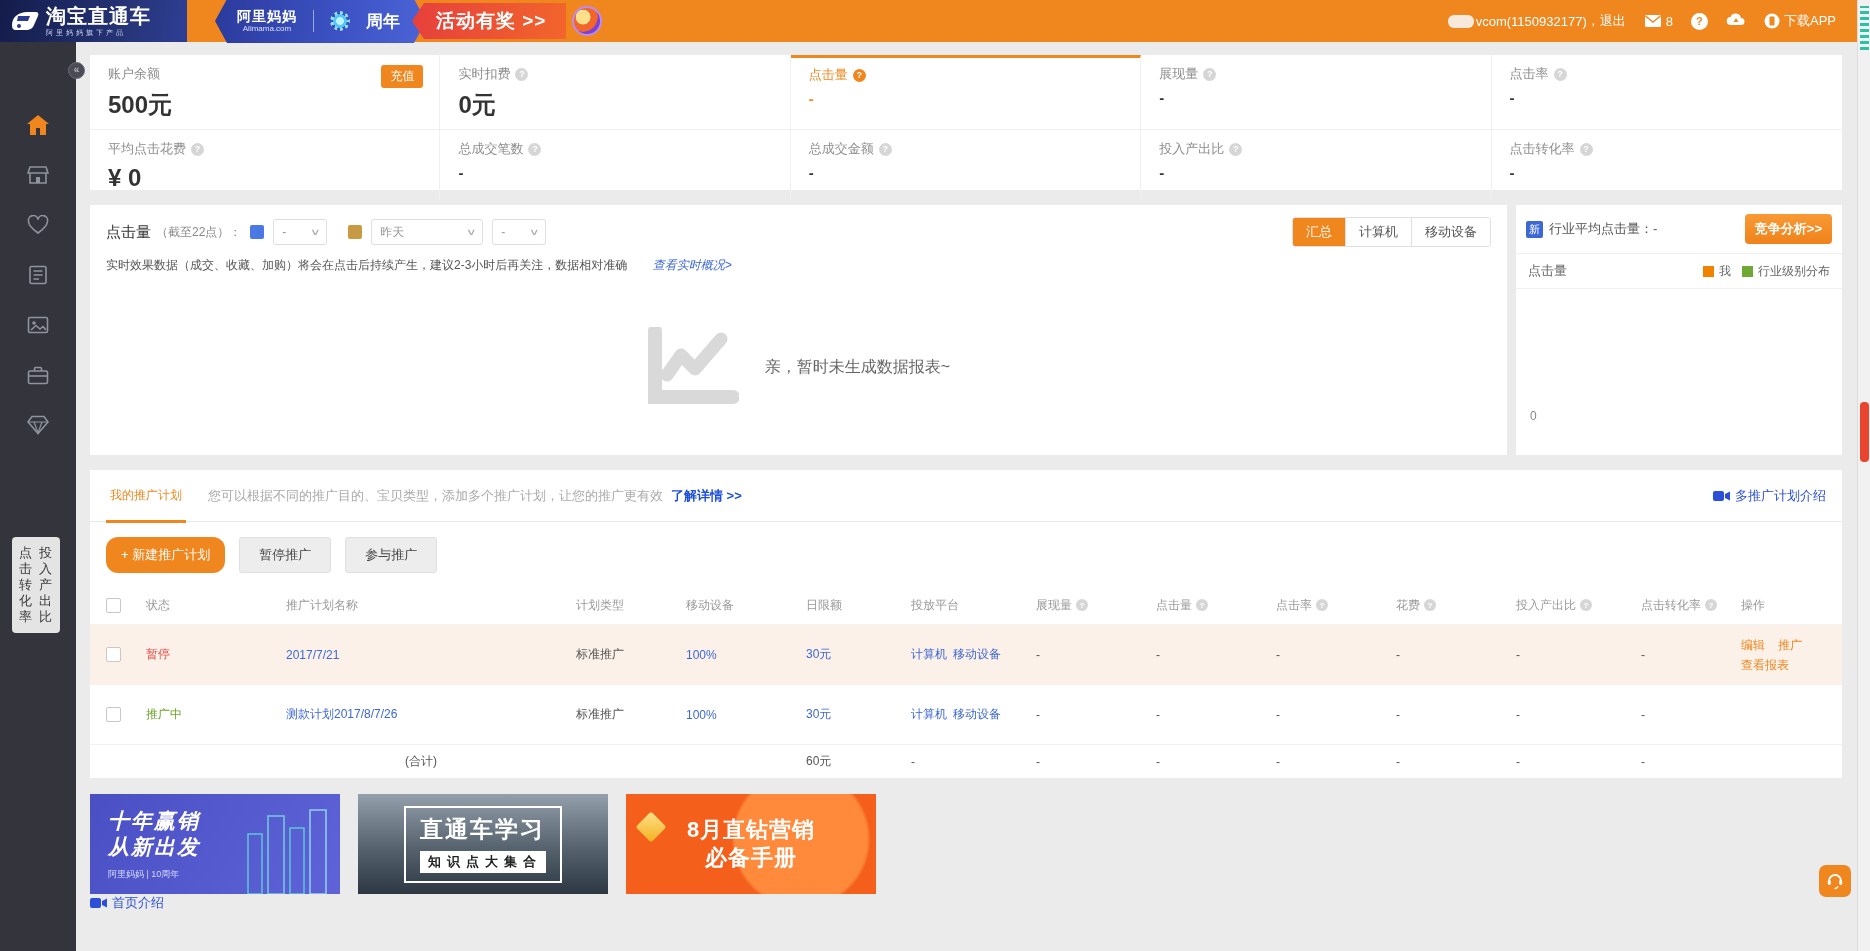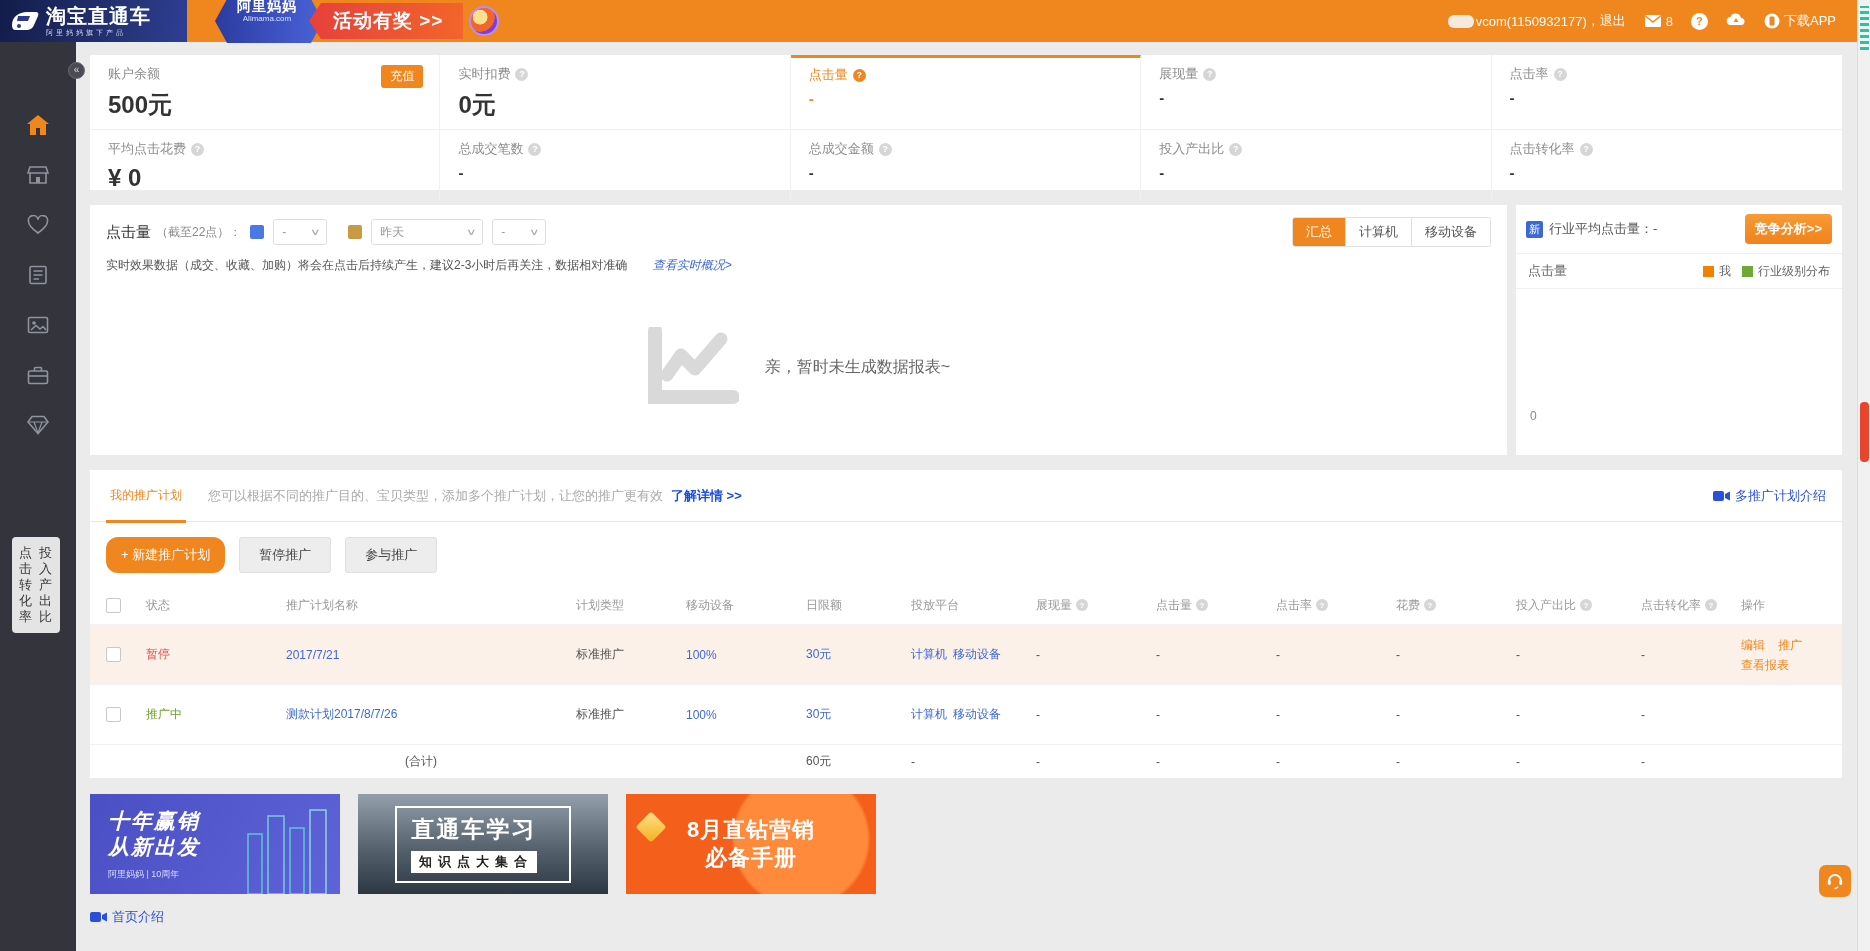--- a/index.html
+++ b/index.html
@@ -7,21 +7,21 @@
   body { font-family:"Liberation Sans","DejaVu Sans",sans-serif; background:#EBEBEB; color:#333; }
   .page { position:relative; width:1870px; height:951px; overflow:hidden; }
 
   
   .navbar { position:absolute; top:0; left:0; width:1870px; height:42px; background:#F0861E; z-index:30; display:flex; align-items:center; }
   .logo-block { width:187px; height:42px; background:linear-gradient(100deg,#131C4A,#273579 70%,#2E3E95); display:flex; align-items:center; padding-left:10px; gap:6px; flex-shrink:0; }
   .train-icon { width:30px; height:24px; flex-shrink:0; }
   .logo-text { color:#fff; line-height:1; }
   .logo-title { font-size:20px; font-weight:bold; letter-spacing:1px; }
   .logo-sub { font-size:7px; letter-spacing:3px; margin-top:3px; color:#cdd4f0; }
-  .anniv-banner { position:relative; height:44px; margin-left:28px; display:flex; align-items:center; background:linear-gradient(95deg,#2B3A9C,#3D53C4 60%,#4B63D6); clip-path:polygon(0 50%,12px 0,calc(100% - 12px) 0,100% 50%,calc(100% - 12px) 100%,12px 100%); padding:0 26px 0 22px; gap:16px; color:#fff;flex-direction:column; }
+  .anniv-banner { position:relative; height:44px; margin-left:28px; display:flex; align-items:center; background:linear-gradient(95deg,#2B3A9C,#3D53C4 60%,#4B63D6); clip-path:polygon(0 50%,12px 0,calc(100% - 12px) 0,100% 50%,calc(100% - 12px) 100%,12px 100%); padding:0 26px 0 22px; gap:16px; color:#fff; }
   .alimama-stack { text-align:center; line-height:1; }
   .alimama-cn { font-size:14px; font-weight:bold; letter-spacing:1px; }
   .alimama-en { font-size:8px; margin-top:2px; color:#D8E0FF; }
   .anniv-divider { width:1px; height:22px; background:rgba(255,255,255,.5); }
   .anniv-burst { width:20px; height:20px; border-radius:50%; background:radial-gradient(circle,#BFF4FF 0 25%,#57C7F0 30% 45%,transparent 50%), conic-gradient(#8FE0FF 0 20deg,transparent 20deg 40deg,#8FE0FF 40deg 60deg,transparent 60deg 80deg,#8FE0FF 80deg 100deg,transparent 100deg 120deg,#8FE0FF 120deg 140deg,transparent 140deg 160deg,#8FE0FF 160deg 180deg,transparent 180deg 200deg,#8FE0FF 200deg 220deg,transparent 220deg 240deg,#8FE0FF 240deg 260deg,transparent 260deg 280deg,#8FE0FF 280deg 300deg,transparent 300deg 320deg,#8FE0FF 320deg 340deg,transparent 340deg); }
   .anniv-word { font-size:17px; font-weight:bold; }
   .promo-chip { height:36px; margin-left:-14px; display:flex; align-items:center; padding:0 20px 0 24px; background:linear-gradient(95deg,#E6403C,#F2652B); clip-path:polygon(0 50%,12px 0,100% 0,100% 100%,12px 100%); color:#fff; font-size:19px; font-weight:bold; letter-spacing:1px; }
   .prize-badge { width:30px; height:30px; margin-left:6px; border-radius:50%; background:radial-gradient(circle at 35% 35%,#FFE08A 0 30%,#F2652B 32% 60%,#7B3FD4 62%); border:2px solid #B98CF5; }
   .nav-right { margin-left:auto; display:flex; align-items:center; gap:18px; padding-right:34px; color:#fff; font-size:13px; }
   .redact-blob { display:inline-block; width:26px; height:13px; border-radius:6px; background:#F7E9DC; vertical-align:middle; margin-right:2px; }
@@ -121,28 +121,28 @@
   .banner-row { display:flex; gap:18px; margin-top:16px; }
   .banner { width:250px; height:100px; position:relative; overflow:hidden; cursor:pointer; flex-shrink:0; }
   .banner1 { background:#fff; border:3px solid transparent; border-image:linear-gradient(135deg,#8CC63F,#2E8B2E) 1; display:flex; flex-direction:column; align-items:center; justify-content:center; }
   .b1-title { font-size:21px; font-weight:bold; color:#1E6B1E; letter-spacing:1px; margin-top:2px; }
   .b1-sub { font-size:13px; color:#2E8B2E; letter-spacing:2px; border-top:1px solid #9CC98C; padding:2px 10px 0 10px; margin-top:3px; }
   .banner2 { background:linear-gradient(120deg,#4A50C4,#5E63D8); color:#fff; padding:14px 0 0 18px; }
   .b2-line { font-size:21px; font-weight:bold; font-style:italic; letter-spacing:2px; line-height:26px; }
   .b2-logo { font-size:9px; color:#D8DCFF; margin-top:8px; }
   .b2-buildings { position:absolute; right:8px; top:10px; bottom:0; width:90px; opacity:.8; }
   .banner3 { background:linear-gradient(180deg,#93A0AC,#55626E 55%,#2C3742); display:flex; align-items:center; justify-content:center; }
-  .b3-frame { border:2px solid #fff; padding:6px 32px 8px 14px; text-align:center; }
+  .b3-frame { border:2px solid #fff; padding:6px 14px 8px 14px; text-align:left; }
   .b3-title { color:#fff; font-size:23px; font-weight:bold; letter-spacing:2px; }
   .b3-strip { background:#fff; color:#222; font-size:13px; font-weight:bold; letter-spacing:6px; margin-top:6px; padding:2px 4px 2px 8px; }
   .banner4 { background:radial-gradient(circle at 70% 45%,#FF8A3C 0 36%,#F4601C 38%); color:#fff; display:flex; align-items:center; justify-content:center; gap:8px; }
   .b4-text { text-align:center; font-weight:bold; font-size:22px; line-height:28px; letter-spacing:1px; }
   .b4-gem { position:absolute; left:14px; top:22px; width:22px; height:22px; background:linear-gradient(135deg,#FFE08A,#F2B11E); transform:rotate(45deg); border-radius:3px; }
 
-  .footer-link { display:flex; align-items:center; gap:5px; margin-top:14px; font-size:13px; color:#2B4FD8; text-decoration:none; cursor:pointer; width:fit-content; }
+  .footer-link { display:flex; align-items:center; gap:5px; font-size:13px; color:#2B4FD8; text-decoration:none; cursor:pointer; width:fit-content; }
 
   
   .scrollbar { position:absolute; right:0; top:0; width:13px; height:951px; background:#F1F1F1; border-left:1px solid #DCDCDC; z-index:40; }
   .scroll-teal { position:absolute; top:6px; left:2px; width:9px; height:44px; background:repeating-linear-gradient(0deg,#2FBFA3 0 3px,#EAF6F3 3px 6px); }
   .scroll-thumb { position:absolute; top:402px; left:2px; width:9px; height:60px; background:#E8442E; border-radius:4px; cursor:pointer; }
 
   .chat-fab { position:absolute; right:19px; bottom:54px; width:32px; height:32px; background:#F0861E; border-radius:7px; display:flex; align-items:center; justify-content:center; cursor:pointer; z-index:35; }
 </style>
 </head>
 <body>

